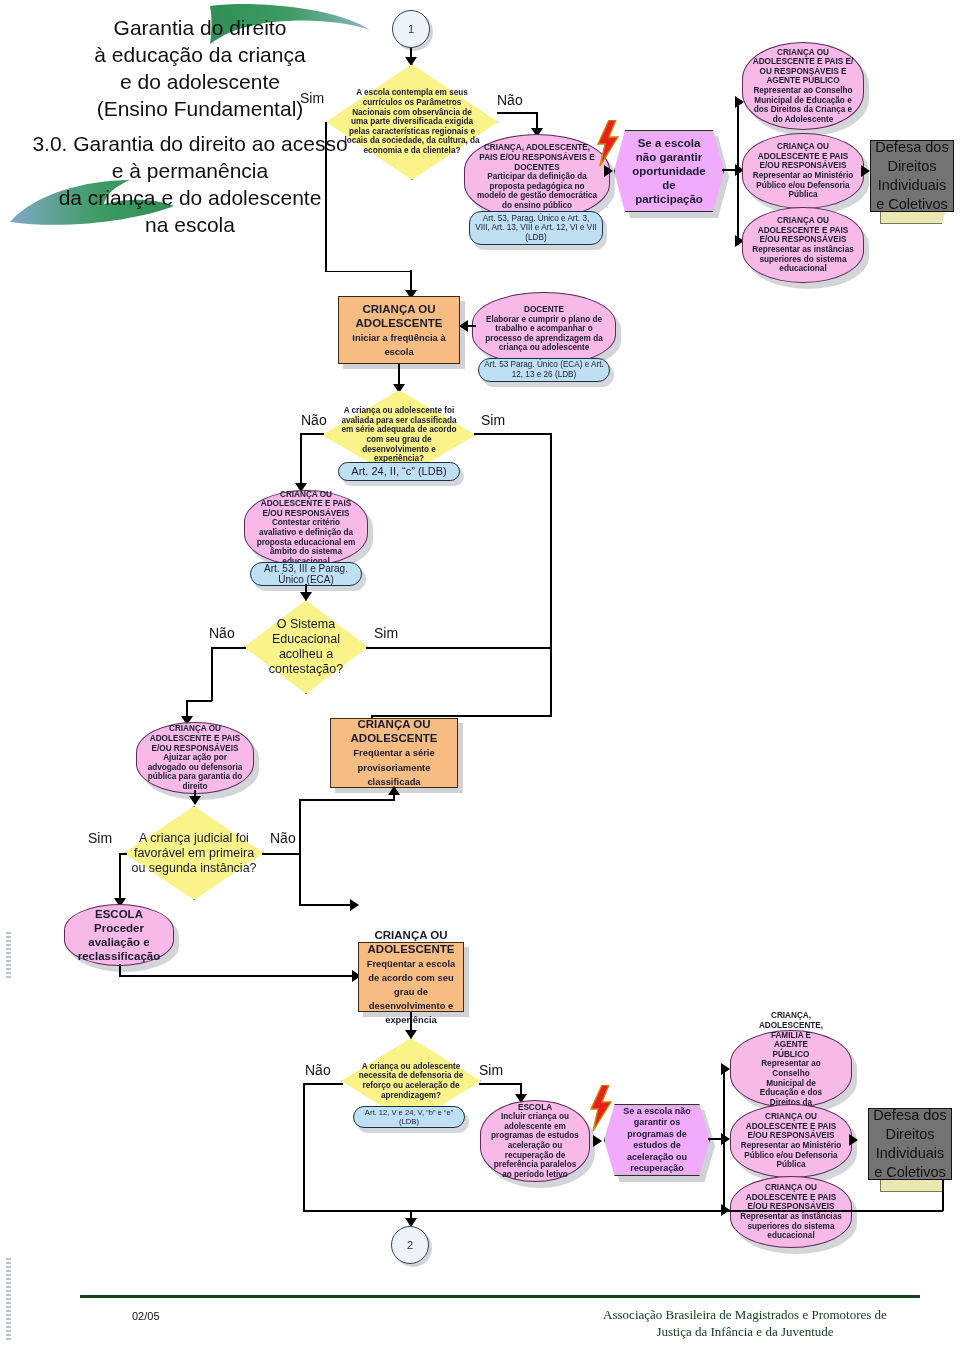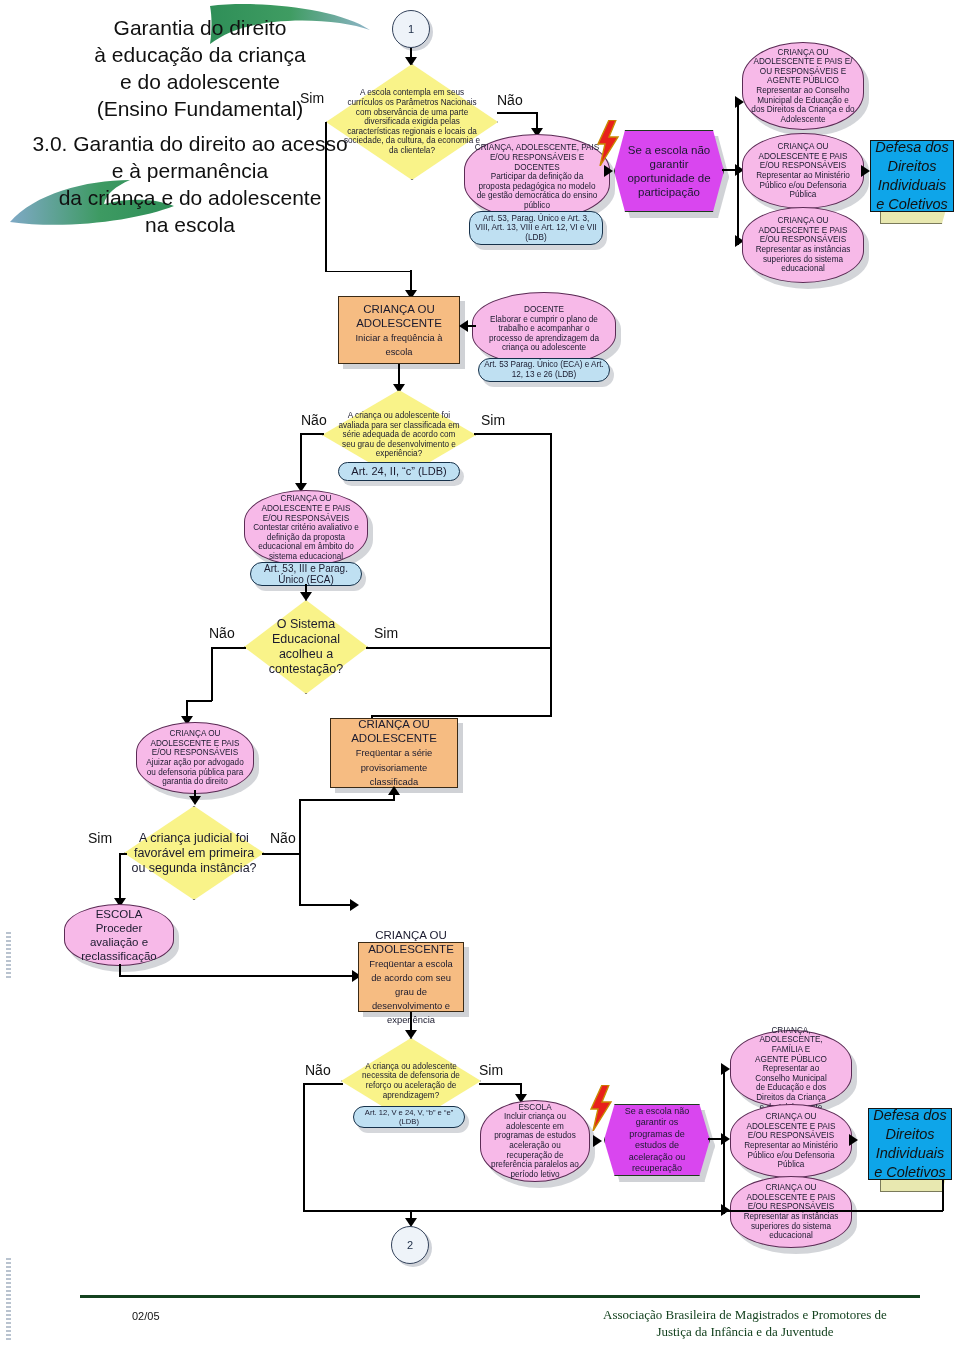--- a/index.html
+++ b/index.html
@@ -8,21 +8,21 @@
   .abs{position:absolute;box-sizing:border-box;}
 
   
   .title{font-size:21px;line-height:27px;text-align:center;color:#111;}
   .title2{font-size:21px;line-height:27px;text-align:center;color:#111;}
 
   
   .swoosh{position:absolute;}
 
   
-  .nodetxt{font-size:8.2px;line-height:9.6px;text-align:center;}
+  .nodetxt{font-size:8.2px;line-height:9.6px;text-align:center;font-weight:bold;}
   .nodetxt .hd{display:block;}
   .big{font-size:11.5px;line-height:14px;}
 
   
   .circ{width:38px;height:38px;border-radius:50%;border:1.2px solid #33425b;
         background:#eef3f9;display:flex;align-items:center;justify-content:center;
         font-size:11px;color:#21304a;box-shadow:3px 3px 0 rgba(150,158,170,.45);}
 
   
   .diamond{position:absolute;}
@@ -44,29 +44,29 @@
         box-shadow:5px 6px 0 rgba(150,155,165,.42);
         display:flex;align-items:center;justify-content:center;text-align:center;}
 
   
   .lawpill{background:#bfe0f2;border:1.4px solid #16314a;border-radius:12px;
         box-shadow:4px 5px 0 rgba(150,155,165,.4);
         display:flex;align-items:center;justify-content:center;text-align:center;
         font-size:8.2px;line-height:9.6px;}
 
   
-  .hexa{background:#d946ef;border:1.2px solid #1d3c1d;
+  .hexa{background:#f0abfc;border:1.2px solid #1d3c1d;
         clip-path:polygon(10% 0,90% 0,100% 50%,90% 100%,10% 100%,0 50%);
         display:flex;align-items:center;justify-content:center;text-align:center;}
   .hexwrap{filter:drop-shadow(5px 6px 0 rgba(150,155,165,.45));}
 
   
-  .card{background:#0ea5e9;border:1.6px solid #151515;
+  .card{background:#737373;border:1.6px solid #151515;
         display:flex;align-items:center;justify-content:center;text-align:center;
-        font-size:14.5px;line-height:19px;color:#111;z-index:4;font-style:italic;}
+        font-size:14.5px;line-height:19px;color:#111;z-index:4;}
   .cardshadow{background:#e8e8b0;border:1px solid #7a7a5a;}
 
   
   .ln{background:#000;}
   .hl{height:1.6px;}
   .vl{width:1.6px;}
   .arw{width:0;height:0;}
   .arw-d{border-left:6px solid transparent;border-right:6px solid transparent;border-top:9px solid #000;}
   .arw-r{border-top:6px solid transparent;border-bottom:6px solid transparent;border-left:9px solid #000;}
   .arw-u{border-left:6px solid transparent;border-right:6px solid transparent;border-bottom:9px solid #000;}

